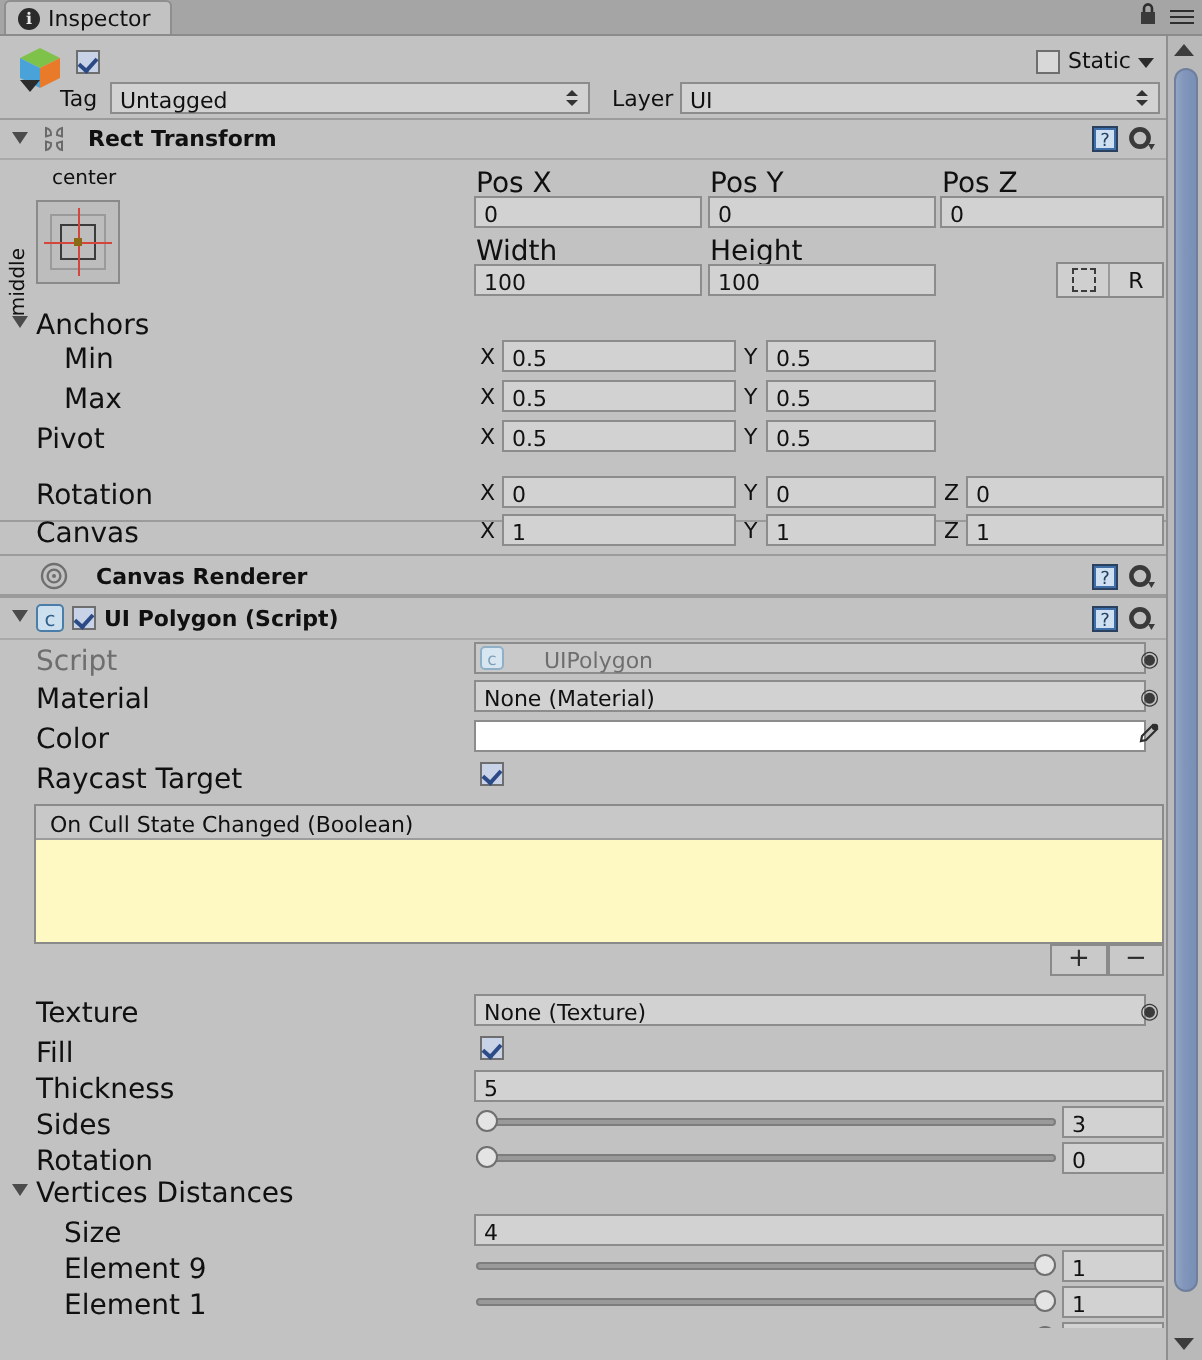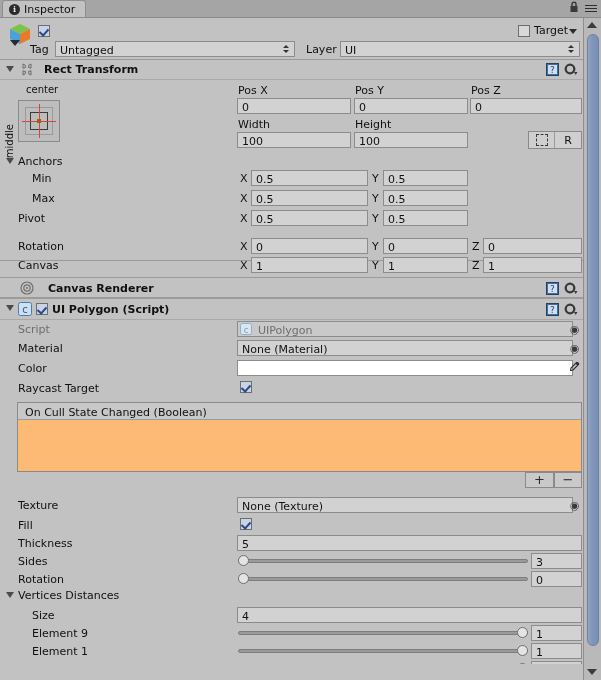--- a/index.html
+++ b/index.html
@@ -82,37 +82,37 @@
   
   .comp{position:relative;background:#c2c2c2;border-top:1px solid #9b9b9b;
         border-bottom:1px solid #9b9b9b;margin-top:1px;}
   .comp-hdr{position:relative;height:19px;background:#c2c2c2;
             border-bottom:1px solid #a9a9a9;}
   .foldout{position:absolute;left:6px;top:6px;width:0;height:0;
     border-left:4.5px solid transparent;border-right:4.5px solid transparent;border-top:6px solid #4b4b4b;}
   .comp-title{position:absolute;font-size:11px;font-weight:bold;top:3px;}
   .hdr-help{position:absolute;right:24px;top:3px;width:13px;height:13px;}
   .hdr-gear{position:absolute;right:5px;top:3px;width:14px;height:13px;}
-  .lbl{position:absolute;font-size:11px;top:3px;}
+  .lbl{position:absolute;font-size:14px;top:3px;}
   .field{
     position:absolute;height:16px;background:#d2d2d2;border:1px solid #8c8c8c;
     box-sizing:border-box;padding:2px 0 0 4px;font-size:11px;top:1px;color:#111;
   }
   .field.white{background:#ffffff;}
   .field.dim{background:#c9c9c9;color:#6e6e6e;}
   .axis{position:absolute;font-size:11px;top:3px;color:#111;}
 
   
   .slider{position:absolute;top:7px;height:4px;background:#9a9a9a;
           border:1px solid #7d7d7d;border-radius:2px;box-sizing:border-box;}
   .knob{position:absolute;top:3px;width:11px;height:11px;border-radius:50%;
         background:#e4e4e4;border:1px solid #6f6f6f;box-sizing:border-box;}
 
   
-  .evtbox{position:absolute;background:#fdba74;border:1px solid #8a8a8a;box-sizing:border-box;}
+  .evtbox{position:absolute;background:#fef9c3;border:1px solid #8a8a8a;box-sizing:border-box;}
   .evt-hdr{height:17px;background:#c8c8c8;border-bottom:1px solid #9c9c9c;
            padding:3px 0 0 7px;box-sizing:border-box;font-size:11px;}
   .evt-empty{padding:5px 0 0 7px;font-size:11px;}
   .pm{position:absolute;height:16px;background:#c9c9c9;border:1px solid #8a8a8a;
       box-sizing:border-box;font-size:13px;text-align:center;line-height:13px;color:#2b2b2b;}
   .aw-outer{position:absolute;left:6px;top:6px;width:28px;height:28px;border:1px solid #9a9a9a;box-sizing:border-box;}
   .aw-inner{position:absolute;left:11px;top:11px;width:18px;height:18px;border:1px solid #3b3b3b;box-sizing:border-box;}
   .aw-hline{position:absolute;left:3px;top:20px;width:34px;height:1px;background:#d6453c;}
   .aw-vline{position:absolute;left:20px;top:3px;width:1px;height:34px;background:#d6453c;}
   .aw-dot{position:absolute;left:18px;top:18px;width:4px;height:4px;background:#8a6a12;}
@@ -165,21 +165,21 @@
         <svg class="go-icon" viewBox="0 0 24 24">
           <polygon points="12,2 22,7 12,12 2,7" fill="#7fc24a"></polygon>
           <polygon points="2,7 12,12 12,22 2,17" fill="#4aa3d8"></polygon>
           <polygon points="22,7 12,12 12,22 22,17" fill="#e87a2a"></polygon>
         </svg>
         <div class="go-arrow"></div>
 
         <span class="cbox checked blue name-check"></span>
 
         <span class="cbox static-box"></span>
-        <span class="static-label">Target</span>
+        <span class="static-label">Static</span>
         <div class="static-arrow"></div>
 
         <span class="tag-label">Tag</span>
         <div class="dropdown" id="tag-dd">
           <span>Untagged</span>
           <span class="dd-arrows">
               <i></i>
               <i></i>
             </span>
         </div>
@@ -323,21 +323,21 @@
           </svg>
           <svg class="hdr-gear" style="top:4px" viewBox="0 0 14 13">
             <circle cx="6" cy="6" r="4.3" fill="none" stroke="#3a3a3a" stroke-width="2.3"></circle>
             <circle cx="6" cy="6" r="1.5" fill="#c2c2c2"></circle>
             <polygon points="10,9 13.5,9 11.7,12" fill="#3a3a3a"></polygon>
           </svg>
         </div>
 
         <div style="position:absolute;left:0;top:21px;width:583px;height:18px">
           <span class="lbl" style="left:18px;color:#6e6e6e">Script</span>
-          <div class="field dim" style="left:237px;width:336px;padding-left:20px">UIPolygon</div>
+          <div class="field dim" style="left:237px;width:336px;padding-left:34px">UIPolygon</div>
           <svg style="position:absolute;left:240px;top:3px;width:12px;height:12px" viewBox="0 0 12 12">
             <rect x="0.5" y="0.5" width="11" height="11" rx="2" fill="#d8e6f2" stroke="#90b0c8"></rect>
             <text x="6" y="9.5" font-size="8.5" text-anchor="middle" fill="#7f9fb8" font-family="DejaVu Sans">c</text>
           </svg>
           <span style="position:absolute;left:570px;top:3px;font-size:11px;color:#3a3a3a">◉</span>
         </div>
 
         <div style="position:absolute;left:0;top:40px;width:583px;height:18px">
           <span class="lbl" style="left:18px">Material</span>
           <div class="field" style="left:237px;width:336px">None (Material)</div>

